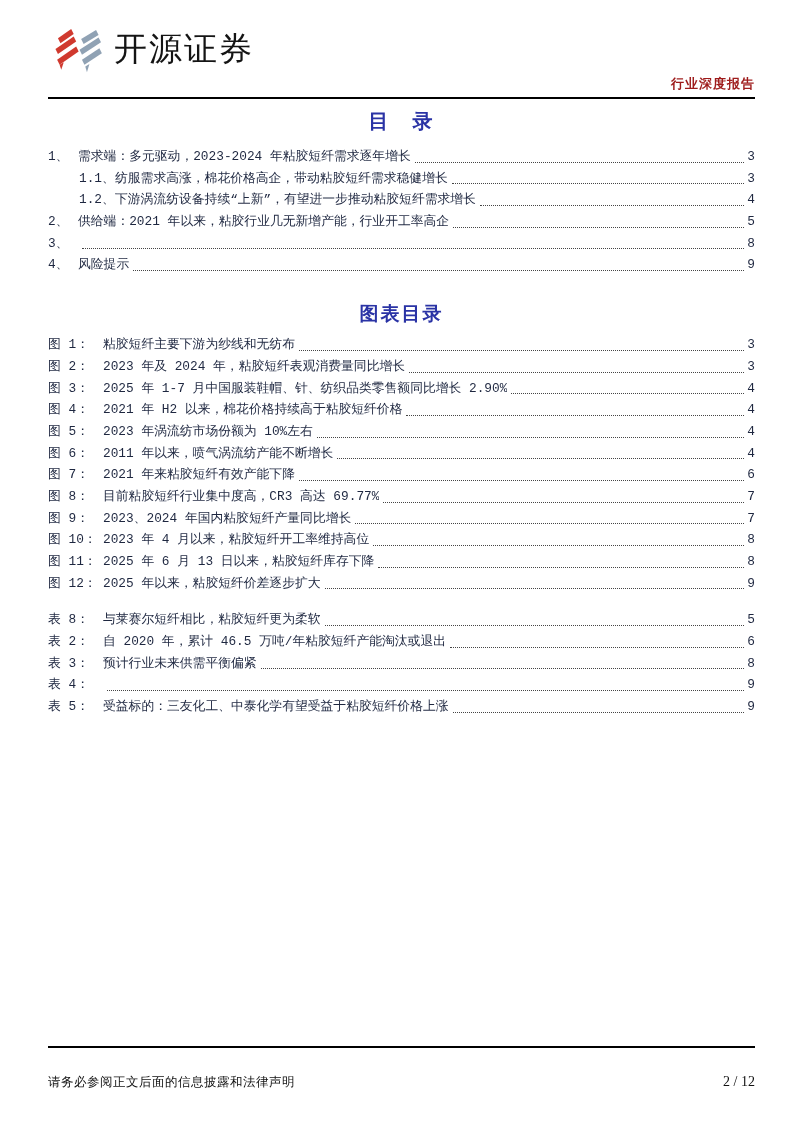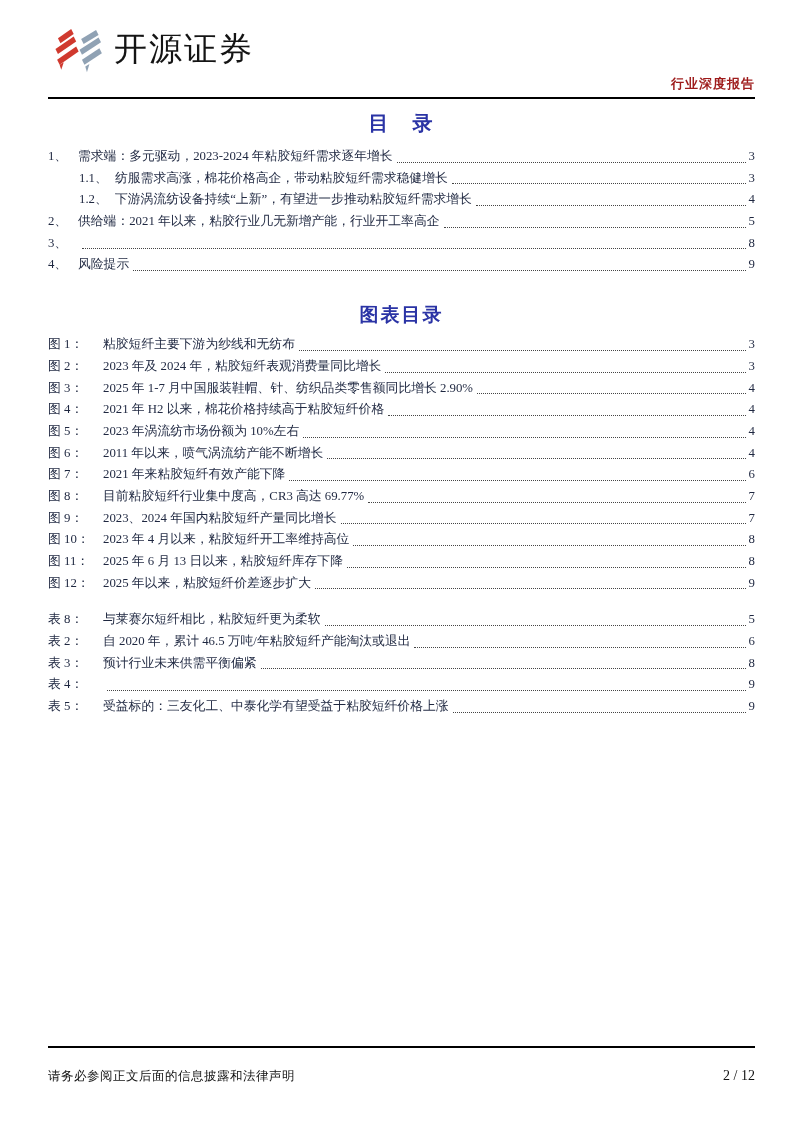--- a/index.html
+++ b/index.html
@@ -19,21 +19,21 @@
   .brand-name{
     font-family:"Liberation Sans","DejaVu Sans",sans-serif;
     font-weight:normal;font-size:33px;color:#141414;letter-spacing:2px;
   }
   .report-type{
     position:absolute;right:0;bottom:6px;
     font-size:13px;font-weight:bold;color:#9e1b1b;letter-spacing:1px;
   }
   .header-rule{position:absolute;bottom:0;left:0;right:0;height:2px;background:#000;}
   
-  .main{position:absolute;top:110px;left:48px;right:39px;}
+  .main{position:absolute;top:110px;left:48px;right:39px;font-family:Liberation Mono, monospace;}
   .toc-title{
     margin:0 0 10px 0;text-align:center;
     font-size:20px;font-weight:bold;color:#2a33a5;line-height:26px;
     letter-spacing:2px;
   }
   .toc-title.second{margin:26px 0 6px 0;font-size:19px;}
   .row{
     display:flex;align-items:baseline;
     height:21.7px;font-size:12.8px;line-height:21.7px;
   }
@@ -46,21 +46,21 @@
   .leader{
     flex:1 1 0;align-self:flex-end;
     border-bottom:1.6px dotted #454545;
     margin:0 3px 5px 4px;min-width:12px;
   }
   .pg{flex:0 0 auto;font-size:12.8px;}
   .table-list{margin-top:15px;}
   
   .footer{position:absolute;left:48px;right:39px;top:1046px;}
   .footer-rule{height:2px;background:#000;}
-  .footer-row{display:flex;justify-content:space-between;align-items:baseline;padding-top:20px;}
+  .footer-row{display:flex;justify-content:space-between;align-items:baseline;padding-top:20px;margin-top:6px;}
   .disclaimer{font-size:12.5px;color:#111;letter-spacing:0.5px;}
   .pageno{font-size:14px;color:#111;}
 </style>
 </head>
 <body>
 
 <div class="page">
 
   <div class="header">
     <div class="brand">

